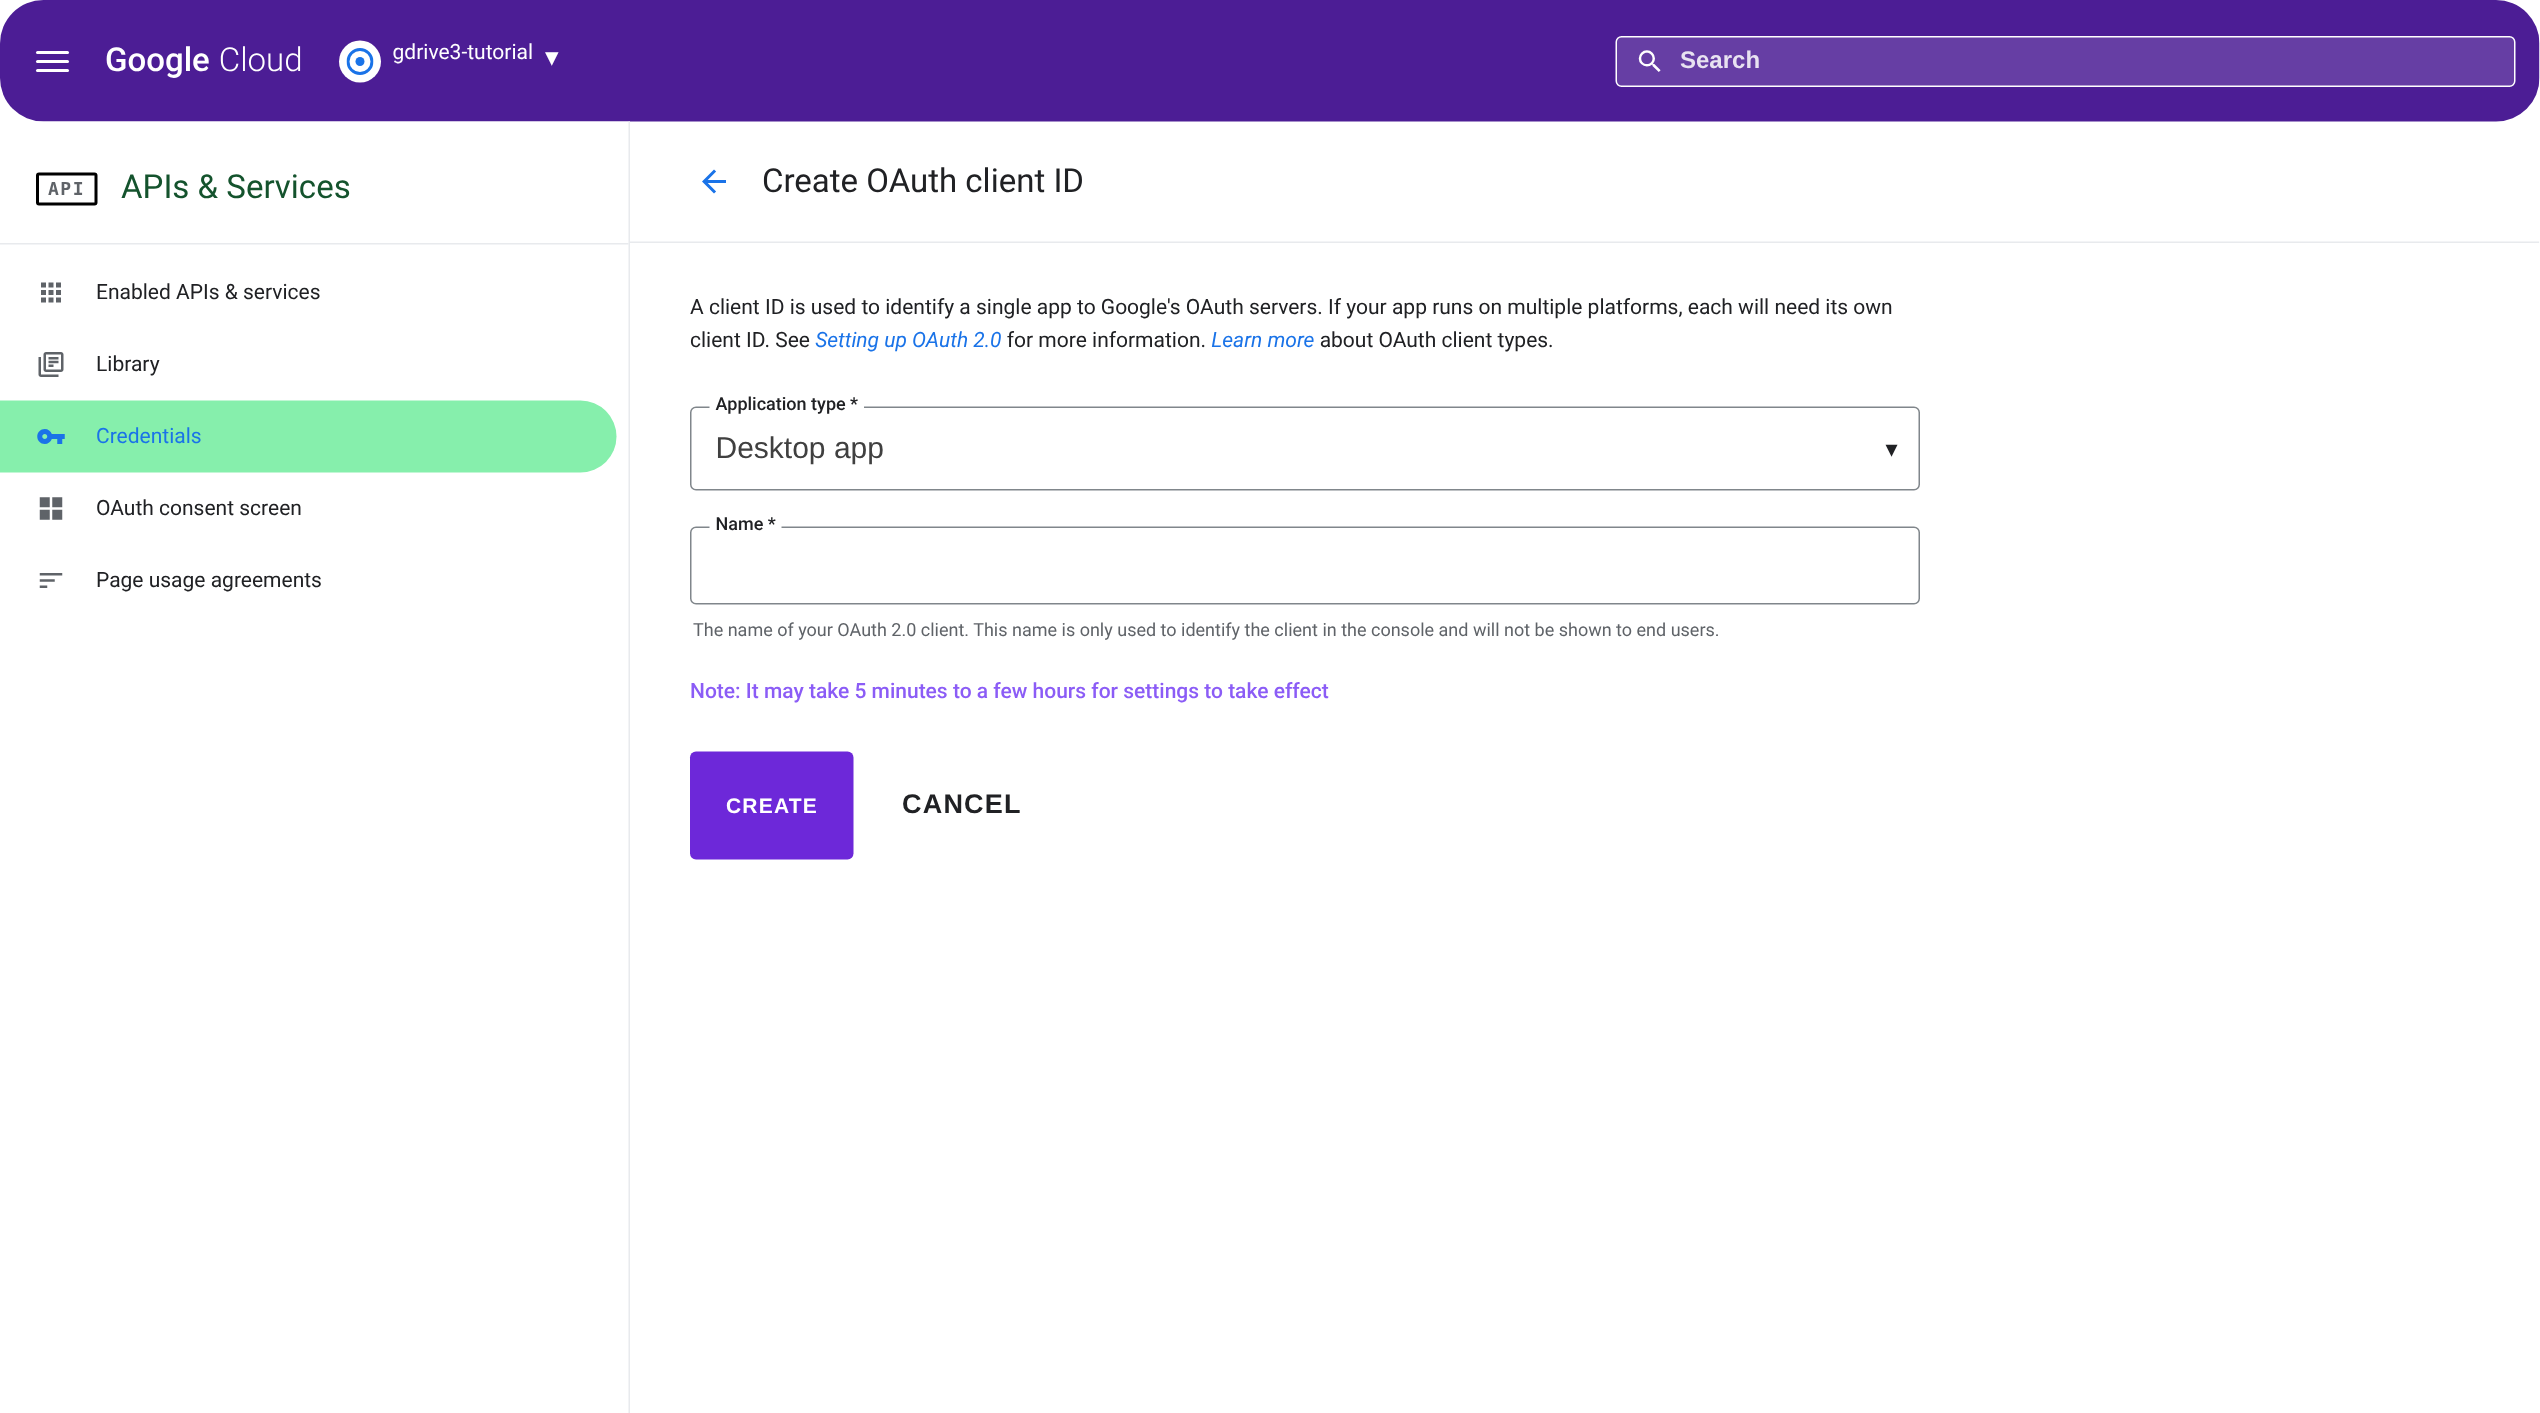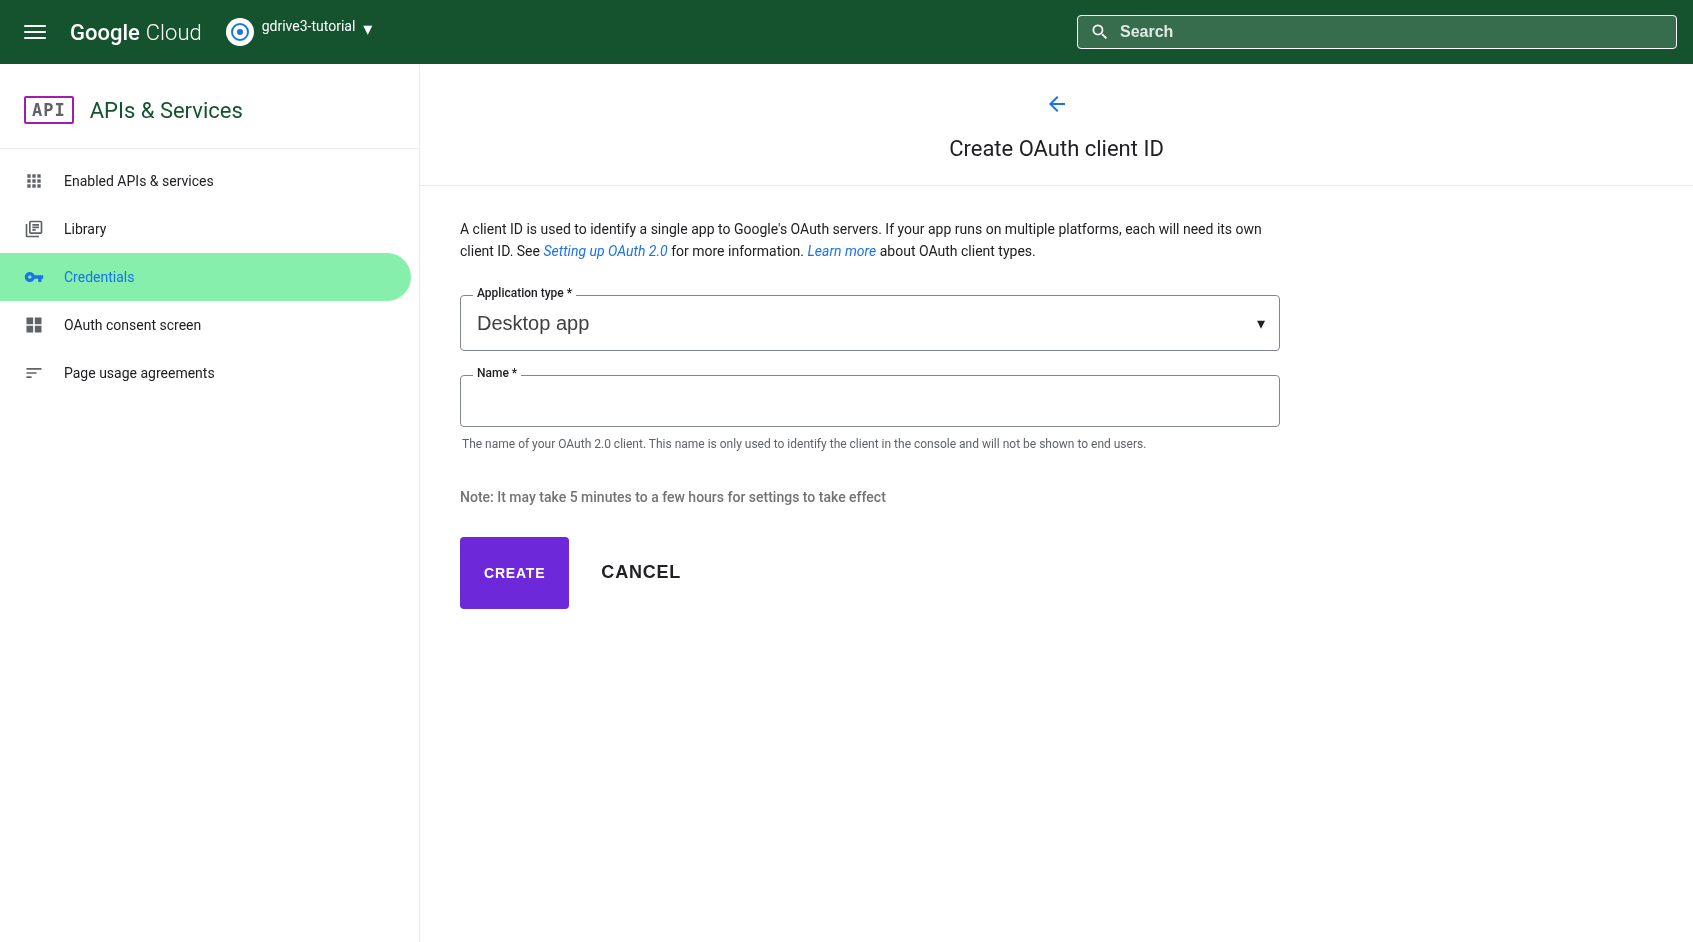--- a/index.html
+++ b/index.html
@@ -1,25 +1,26 @@
 <!DOCTYPE html>
 <html><head>
   <meta charset="utf-8">
   <style>
     * { box-sizing: border-box; margin: 0; padding: 0; }
     body { font-family: 'Google Sans', Roboto, Arial, sans-serif; background: #fff; color: #202124; font-size: 14px; }
 
     
     .topbar {
-      background: #14532d;
-      height: 64px;
+      background: #4c1d95;
+      height: 81px;
       display: flex;
       align-items: center;
       padding: 0 16px;
       gap: 16px;
+      border-radius: 29px;
     }
     .topbar-menu-icon {
       color: #fff;
       font-size: 22px;
       cursor: pointer;
       display: flex;
       flex-direction: column;
       gap: 4px;
       padding: 8px;
     }
@@ -106,23 +107,23 @@
     }
     .sidebar-header {
       display: flex;
       align-items: center;
       gap: 16px;
       padding: 16px 24px 24px;
     }
     .api-badge {
       font-family: monospace;
       font-weight: 700;
-      font-size: 17px;
+      font-size: 12px;
       color: #5f6368;
-      border: 2px solid #a21caf;
+      border: 2px solid #000000;
       padding: 2px 6px;
       border-radius: 2px;
       letter-spacing: 1px;
     }
     .sidebar-title {
       font-size: 22px;
       font-weight: 400;
       color: #14532d;
     }
     .sidebar-divider {
@@ -168,21 +169,20 @@
       padding: 0;
     }
 
     
     .page-header {
       display: flex;
       align-items: center;
       gap: 16px;
       padding: 24px 40px;
       border-bottom: 1px solid #e8eaed;
-      flex-direction: column;
     }
     .back-button {
       cursor: pointer;
       color: #1a73e8;
       display: flex;
       align-items: center;
       padding: 4px;
     }
     .page-title {
       font-size: 22px;
@@ -263,22 +263,22 @@
       font-size: 12px;
       color: #5f6368;
       margin-top: 8px;
       line-height: 1.5;
       padding: 0 2px;
     }
 
     
     .note-text {
       font-size: 14px;
-      color: #737373;
-      margin: 36px 0 32px;
+      color: #8b5cf6;
+      margin: 24px 0 32px;
       font-weight: 500;
     }
 
     
     .action-buttons {
       display: flex;
       align-items: center;
       gap: 8px;
     }
     .btn-create {

